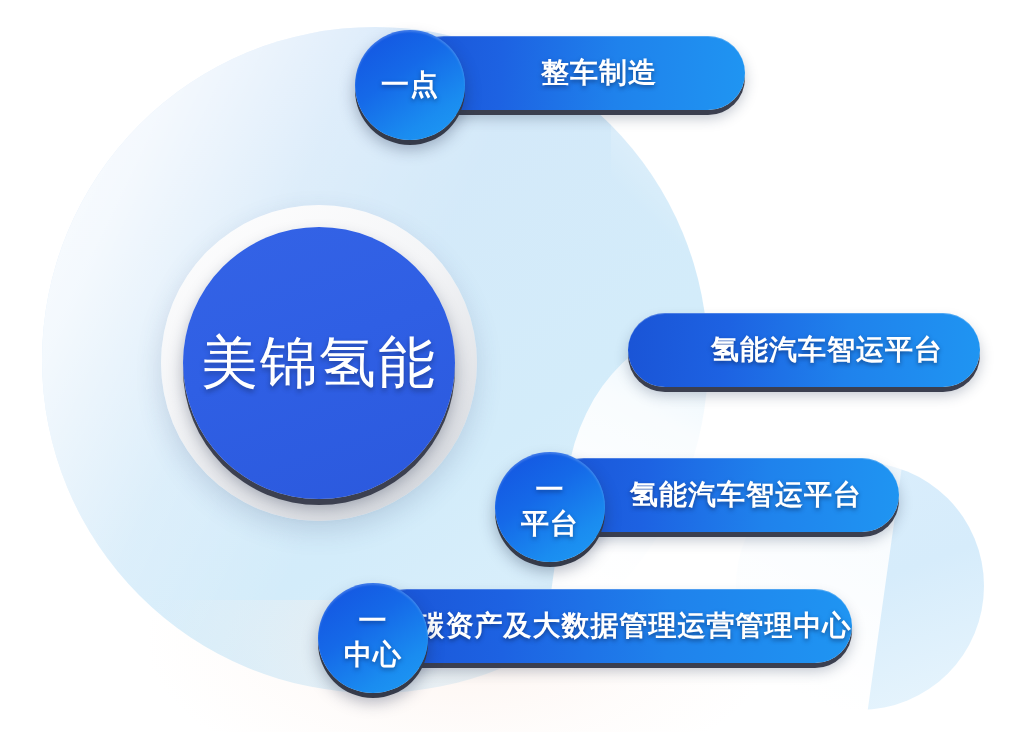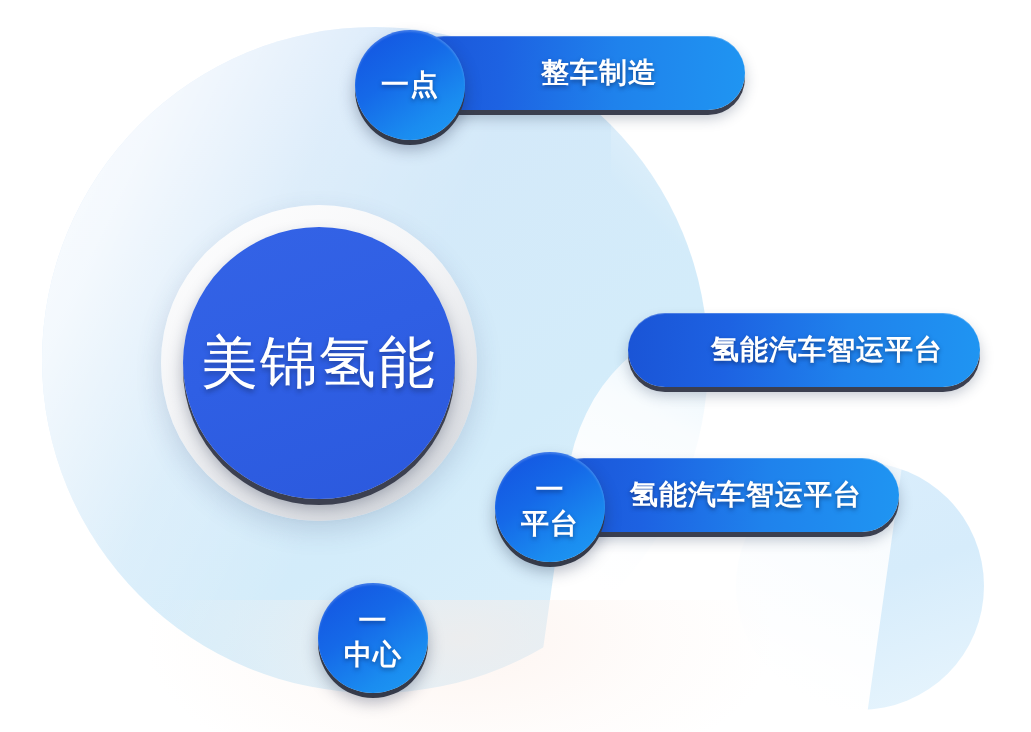--- a/index.html
+++ b/index.html
@@ -255,19 +255,22 @@
     <div class="pill">
       <span class="pill-label">氢能汽车智运平台</span>
     </div>
     <div class="badge two-line">
       <span class="badge-line">一</span>
       <span class="badge-line">平台</span>
     </div>
   </div>
 
   <div class="row" id="row-5">
+    <div class="pill">
+      <span class="pill-label">碳资产及大数据管理运营管理中心</span>
+    </div>
     <div class="badge two-line">
       <span class="badge-line">一</span>
       <span class="badge-line">中心</span>
     </div>
   </div>
 
 </div>
 
 </body></html>

